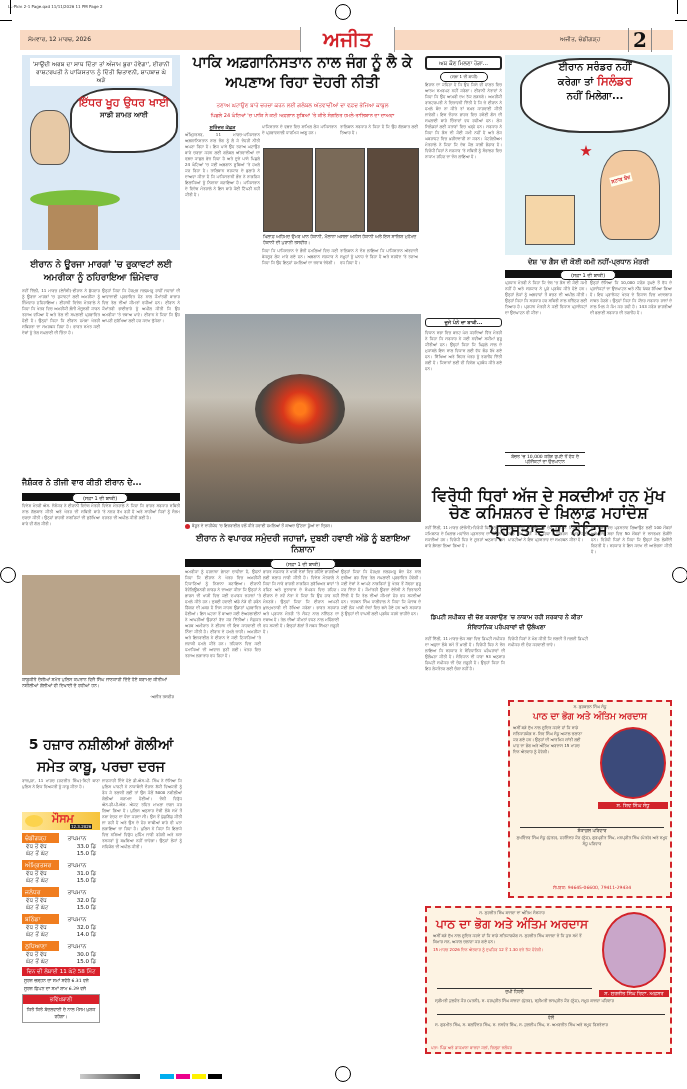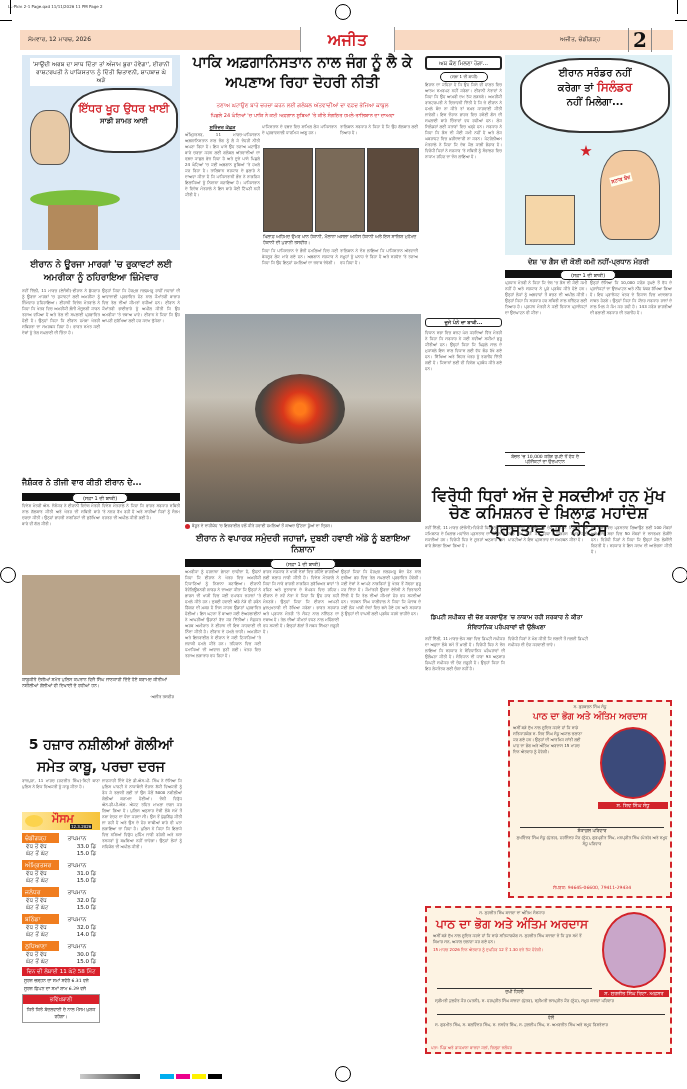--- a/index.html
+++ b/index.html
@@ -7,21 +7,21 @@
   body { font-family: "DejaVu Sans", sans-serif; color: #111; position: relative; }
   .abs { position: absolute; }
   .slug { top: 4px; left: 8px; font-size: 4px; color: #333; }
   .crop-h { height: 1px; background: #000; }
   .crop-v { width: 1px; background: #000; }
   .reg { width: 16px; height: 16px; border: 1px solid #000; border-radius: 50%; }
 
   .masthead { top: 30px; left: 20px; width: 653px; height: 20px; background: #f9d9c2; }
   .mh-date { top: 35px; left: 28px; font-size: 6px; color: #222; }
   .mh-logo-box { top: 27px; left: 300px; width: 95px; height: 25px; background: #fff; border-left: 1px solid #999; border-right: 1px solid #999; text-align: center; }
-  .mh-logo { font-size: 16px; font-weight: bold; color: #d2232a; line-height: 25px; font-family: "DejaVu Serif", serif; }
+  .mh-logo { font-size: 20px; font-weight: bold; color: #d2232a; line-height: 25px; font-family: "DejaVu Serif", serif; }
   .mh-city { top: 35px; left: 560px; font-size: 6px; color: #222; }
   .mh-page { top: 28px; left: 628px; width: 24px; height: 24px; border-left: 1px solid #888; border-right: 1px solid #888; text-align: center; font-size: 20px; font-weight: bold; font-family: "DejaVu Serif", serif; line-height: 24px; }
 
   .cartoon-left { top: 55px; left: 22px; width: 158px; height: 195px; background: #dbe9f5; }
   .cl-caption { top: 58px; left: 30px; width: 142px; font-size: 6px; line-height: 8px; text-align: center; color: #111; background: #fff; padding: 2px; }
   .cloud { background: #fff; border: 2px solid #333; border-radius: 40%; text-align: center; }
   .cl-cloud { top: 88px; left: 70px; width: 108px; height: 65px; }
   .cl-red { color: #d2232a; font-weight: bold; font-size: 11px; line-height: 13px; }
   .cl-black { font-size: 7px; font-weight: bold; margin-top: 2px; }
   .cl-man { top: 110px; left: 30px; width: 40px; height: 55px; background: #e7c9a6; border-radius: 40% 40% 30% 30%; border: 1px solid #555; }
@@ -80,21 +80,21 @@
 <div class="abs mh-logo-box">
   <span class="mh-logo">ਅਜੀਤ</span>
 </div>
 <div class="abs mh-city">ਅਜੀਤ, ਚੰਡੀਗੜ੍ਹ</div>
 <div class="abs mh-page">2</div>
 
 <div class="abs cartoon-left"></div>
 <div class="abs cl-caption">'ਸਾਊਦੀ ਅਰਬ ਦਾ ਸਾਥ ਦਿੱਤਾ ਤਾਂ ਅੰਜਾਮ ਬੁਰਾ ਹੋਵੇਗਾ', ਈਰਾਨੀ ਰਾਸ਼ਟਰਪਤੀ ਨੇ ਪਾਕਿਸਤਾਨ ਨੂੰ ਦਿੱਤੀ ਚਿਤਾਵਨੀ, ਸ਼ਾਹਬਾਜ਼ ਘੇ ਅੜੇ</div>
 <div class="abs cl-man"></div>
 <div class="abs cloud cl-cloud">
-  <div class="cl-red" style="margin-top:12px;">ਇੱਧਰ ਖੂਹ ਉਧਰ ਖਾਈ</div>
+  <div class="cl-red" style="margin-top:6px;">ਇੱਧਰ ਖੂਹ ਉਧਰ ਖਾਈ</div>
   <div class="cl-black">ਸਾਡੀ ਸ਼ਾਮਤ ਆਈ</div>
 </div>
 <div class="abs cl-grass"></div>
 <div class="abs cl-pillar"></div>
 
 <div class="abs headline-lg h-main">ਪਾਕਿ ਅਫ਼ਗਾਨਿਸਤਾਨ ਨਾਲ ਜੰਗ ਨੂੰ ਲੈ ਕੇ ਅਪਣਾਅ ਰਿਹਾ ਦੋਹਰੀ ਨੀਤੀ</div>
 <div class="abs h-sub-red">ਤਣਾਅ ਘਟਾਉਣ ਬਾਰੇ ਚਰਚਾ ਕਰਨ ਲਈ ਗਲੋਬਲ ਅੱਤਵਾਦੀਆਂ ਦਾ ਵਫ਼ਦ ਭੇਜਿਆ ਕਾਬੁਲ</div>
 <div class="abs h-sub-red2">ਪਿਛਲੇ 24 ਘੰਟਿਆਂ 'ਚ ਪਾਕਿ ਨੇ ਕਈ ਅਫ਼ਗਾਨ ਸੂਬਿਆਂ 'ਤੇ ਕੀਤੇ ਸੰਗਠਿਤ ਹਮਲੇ-ਤਾਲਿਬਾਨ ਦਾ ਦਾਅਵਾ</div>
 <div class="abs byline" style="top:124px;left:185px;width:75px;">ਸੁਰਿੰਦਰ ਕੋਛੜ</div>
 <div class="abs textcol" style="top:132px;left:185px;width:75px;height:180px;">ਅੰਮ੍ਰਿਤਸਰ, 11 ਮਾਰਚ-ਪਾਕਿਸਤਾਨ ਅਫ਼ਗਾਨਿਸਤਾਨ ਨਾਲ ਜੰਗ ਨੂੰ ਲੈ ਕੇ ਦੋਹਰੀ ਨੀਤੀ ਅਪਣਾ ਰਿਹਾ ਹੈ। ਇਕ ਪਾਸੇ ਉਹ ਤਣਾਅ ਘਟਾਉਣ ਬਾਰੇ ਚਰਚਾ ਕਰਨ ਲਈ ਗਲੋਬਲ ਅੱਤਵਾਦੀਆਂ ਦਾ ਵਫ਼ਦ ਕਾਬੁਲ ਭੇਜ ਰਿਹਾ ਹੈ ਅਤੇ ਦੂਜੇ ਪਾਸੇ ਪਿਛਲੇ 24 ਘੰਟਿਆਂ 'ਚ ਕਈ ਅਫ਼ਗਾਨ ਸੂਬਿਆਂ 'ਤੇ ਹਮਲੇ ਕਰ ਰਿਹਾ ਹੈ। ਤਾਲਿਬਾਨ ਸਰਕਾਰ ਦੇ ਬੁਲਾਰੇ ਨੇ ਦਾਅਵਾ ਕੀਤਾ ਹੈ ਕਿ ਪਾਕਿਸਤਾਨੀ ਫ਼ੌਜ ਨੇ ਨਾਗਰਿਕ ਇਲਾਕਿਆਂ ਨੂੰ ਨਿਸ਼ਾਨਾ ਬਣਾਇਆ ਹੈ। ਪਾਕਿਸਤਾਨ ਦੇ ਵਿਦੇਸ਼ ਮੰਤਰਾਲੇ ਨੇ ਇਸ ਬਾਰੇ ਕੋਈ ਟਿੱਪਣੀ ਨਹੀਂ ਕੀਤੀ ਹੈ।</div>
@@ -226,21 +226,21 @@
 <div class="abs textcol" style="top:569px;left:341px;width:80px;height:500px;">ਉਨ੍ਹਾਂ ਕਿਹਾ ਕਿ ਹੋਰਮੁਜ਼ ਜਲਡਮਰੂ ਬੰਦ ਹੋਣ ਨਾਲ ਦੁਨੀਆ ਭਰ ਵਿਚ ਤੇਲ ਸਪਲਾਈ ਪ੍ਰਭਾਵਿਤ ਹੋਵੇਗੀ। ਕਈ ਦੇਸ਼ਾਂ ਨੇ ਆਪਣੇ ਨਾਗਰਿਕਾਂ ਨੂੰ ਖੇਤਰ ਤੋਂ ਕੱਢਣਾ ਸ਼ੁਰੂ ਕਰ ਦਿੱਤਾ ਹੈ। ਕੌਮਾਂਤਰੀ ਊਰਜਾ ਏਜੰਸੀ ਨੇ ਚਿਤਾਵਨੀ ਦਿੱਤੀ ਹੈ ਕਿ ਤੇਲ ਦੀਆਂ ਕੀਮਤਾਂ ਹੋਰ ਵਧ ਸਕਦੀਆਂ ਹਨ। ਦਰਸ਼ਨ ਸਿੰਘ ਧਾਲੀਵਾਲ ਨੇ ਕਿਹਾ ਕਿ ਪੰਜਾਬ ਦੇ ਕਈ ਲੋਕ ਖਾੜੀ ਦੇਸ਼ਾਂ ਵਿਚ ਫਸੇ ਹੋਏ ਹਨ ਅਤੇ ਸਰਕਾਰ ਨੂੰ ਉਨ੍ਹਾਂ ਦੀ ਵਾਪਸੀ ਲਈ ਪ੍ਰਬੰਧ ਕਰਨੇ ਚਾਹੀਦੇ ਹਨ।</div>
 
 <div class="abs boxed-story" style="top:56px;left:425px;width:77px;height:14px;border-radius:3px;border-width:2px;">
   <div style="font-size:5.5px;text-align:center;line-height:10px;">ਅਬ ਕੌਣ ਮਿਲਣਾ ਹੋਗਾ...</div>
 </div>
 <div class="abs tag-pill" style="top:72px;left:440px;width:48px;font-size:4px;background:#fff;">(ਸਫ਼ਾ 1 ਦੀ ਬਾਕੀ)</div>
 <div class="abs textcol" style="top:82px;left:425px;width:77px;height:230px;">ਇਰਾਨ ਦਾ ਕਹਿਣਾ ਹੈ ਕਿ ਉਹ ਕਿਸੇ ਵੀ ਹਾਲਤ ਵਿਚ ਆਤਮ ਸਮਰਪਣ ਨਹੀਂ ਕਰੇਗਾ। ਈਰਾਨੀ ਨੇਤਾਵਾਂ ਨੇ ਕਿਹਾ ਕਿ ਉਹ ਆਖ਼ਰੀ ਦਮ ਤੱਕ ਲੜਨਗੇ। ਅਮਰੀਕੀ ਰਾਸ਼ਟਰਪਤੀ ਨੇ ਚਿਤਾਵਨੀ ਦਿੱਤੀ ਹੈ ਕਿ ਜੇ ਈਰਾਨ ਨੇ ਹਮਲੇ ਬੰਦ ਨਾ ਕੀਤੇ ਤਾਂ ਸਖ਼ਤ ਕਾਰਵਾਈ ਕੀਤੀ ਜਾਵੇਗੀ। ਇਸ ਦੌਰਾਨ ਭਾਰਤ ਵਿਚ ਰਸੋਈ ਗੈਸ ਦੀ ਸਪਲਾਈ ਬਾਰੇ ਚਿੰਤਾਵਾਂ ਵਧ ਰਹੀਆਂ ਹਨ। ਲੋਕ ਸਿਲੰਡਰਾਂ ਲਈ ਕਤਾਰਾਂ ਵਿਚ ਖੜ੍ਹੇ ਹਨ। ਸਰਕਾਰ ਨੇ ਕਿਹਾ ਕਿ ਗੈਸ ਦੀ ਕੋਈ ਕਮੀ ਨਹੀਂ ਹੈ ਅਤੇ ਲੋਕ ਘਬਰਾਹਟ ਵਿਚ ਖ਼ਰੀਦਦਾਰੀ ਨਾ ਕਰਨ। ਪੈਟਰੋਲੀਅਮ ਮੰਤਰਾਲੇ ਨੇ ਕਿਹਾ ਕਿ ਦੇਸ਼ ਕੋਲ ਕਾਫ਼ੀ ਭੰਡਾਰ ਹੈ। ਵਿਰੋਧੀ ਧਿਰਾਂ ਨੇ ਸਰਕਾਰ 'ਤੇ ਸਥਿਤੀ ਨੂੰ ਸੰਭਾਲਣ ਵਿਚ ਨਾਕਾਮ ਰਹਿਣ ਦਾ ਦੋਸ਼ ਲਾਇਆ ਹੈ।</div>
 
 <div class="abs cartoon-right"></div>
 <div class="abs cloud cr-cloud">
-  <div class="cr-black" style="margin-top:6px;">ਈਰਾਨ ਸਰੰਡਰ ਨਹੀਂ</div>
+  <div class="cr-black" style="">ਈਰਾਨ ਸਰੰਡਰ ਨਹੀਂ</div>
   <div class="cr-black"><span>ਕਰੇਗਾ ਤਾਂ</span> <span class="cr-red">ਸਿਲੰਡਰ</span></div>
   <div class="cr-black">ਨਹੀਂ ਮਿਲੇਗਾ...</div>
 </div>
 <div class="abs" style="top:145px;left:580px;width:12px;height:12px;background:#d2232a;clip-path:polygon(50% 0%,61% 35%,98% 35%,68% 57%,79% 91%,50% 70%,21% 91%,32% 57%,2% 35%,39% 35%);"></div>
 <div class="abs" style="top:150px;left:600px;width:60px;height:90px;background:#f2c9a0;border-radius:40% 40% 20% 20%;border:1px solid #555;"></div>
 <div class="abs" style="top:195px;left:525px;width:50px;height:50px;background:#f5d6a8;border:1px solid #555;"></div>
 <div class="abs" style="top:175px;left:610px;font-size:5px;color:#d2232a;font-weight:bold;transform:rotate(-15deg);background:#ffe;padding:1px;">ਸਟਾਕ ਬੰਦ</div>
 
 <div class="abs headline-lg" style="top:258px;left:505px;width:167px;font-size:7px;">ਦੇਸ਼ 'ਚ ਗੈਸ ਦੀ ਕੋਈ ਕਮੀ ਨਹੀਂ-ਪ੍ਰਧਾਨ ਮੰਤਰੀ</div>
 <div class="abs tag-strip" style="top:270px;left:505px;width:167px;"></div>

